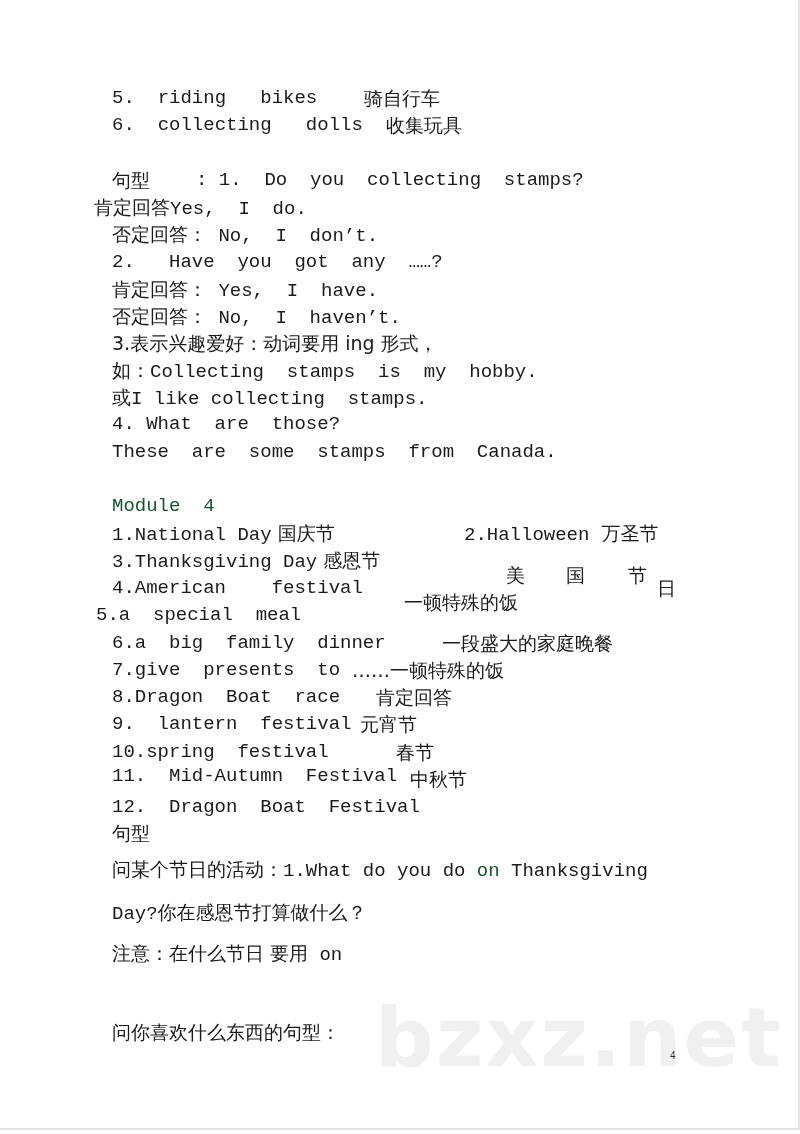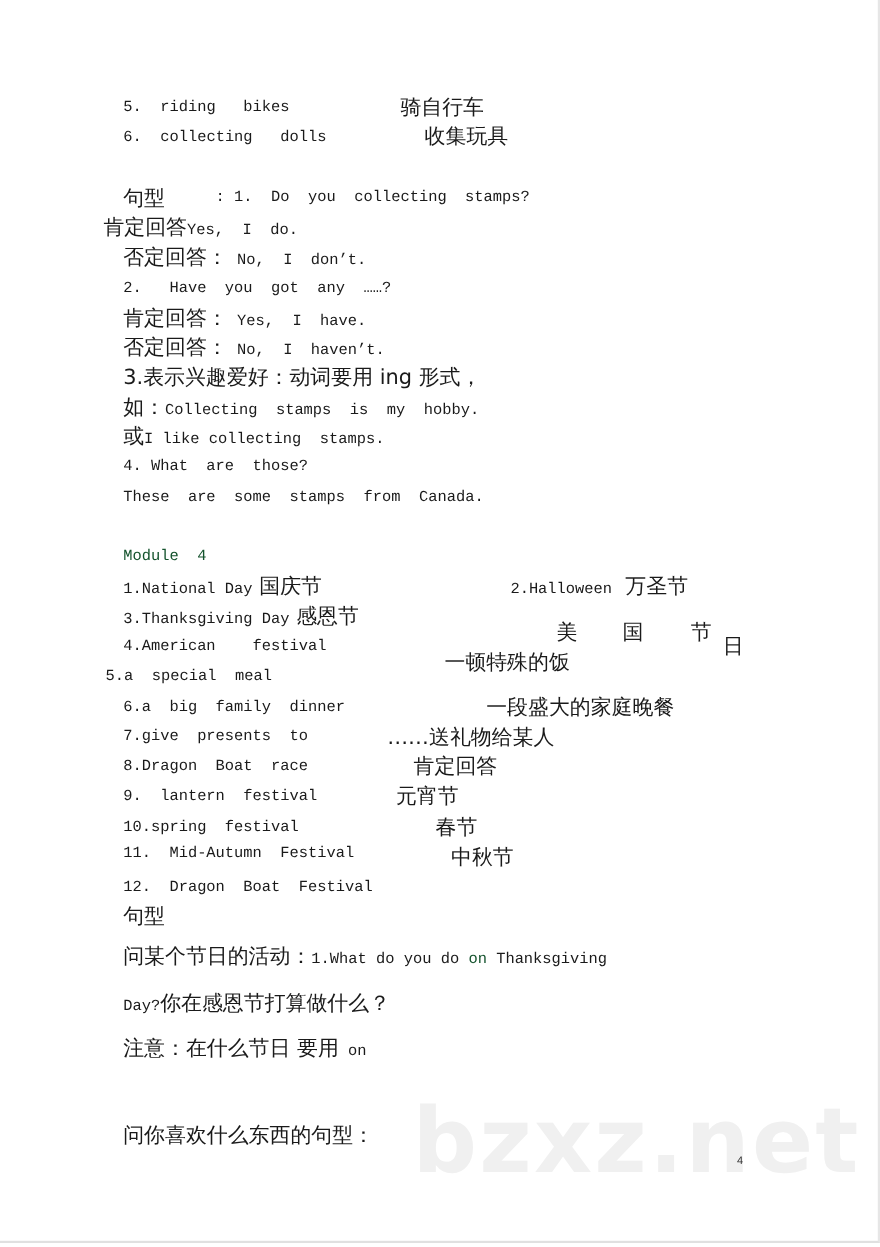--- a/index.html
+++ b/index.html
@@ -2,42 +2,42 @@
 <html><head>
   <meta charset="utf-8">
   <style>
     html, body { margin: 0; padding: 0; }
     body {
       width: 800px; height: 1134px; background: #ffffff; position: relative; overflow: hidden;
       font-family: "DejaVu Sans", sans-serif; color: #1a1a1a;
     }
     .page { position: absolute; left: 0; top: 0; width: 798px; height: 1128px; border-right: 2px solid #e6e6e6; border-bottom: 2px solid #e0e0e0; background: #fff; }
     .ln { position: absolute; white-space: pre; font-size: 19px; line-height: 24px; }
-    .en { font-family: "Liberation Mono", "DejaVu Sans Mono", monospace; font-size: 14px; }
+    .en { font-family: "Liberation Mono", "DejaVu Sans Mono", monospace; font-size: 19px; }
     .zh { font-family: "DejaVu Sans", sans-serif; font-size: 19px; }
     .red { color: #14532d; }
     .watermark {
       position: absolute; left: 375px; top: 990px; font-family: "DejaVu Sans", sans-serif;
       font-weight: bold; font-size: 82px; color: #f0f0f0; letter-spacing: 2px; z-index: 0;
     }
     .pnum { position: absolute; left: 670px; top: 1050px; font-size: 10px; font-family: "Liberation Sans", sans-serif; color: #333; z-index: 2; }
     .ln { z-index: 1; }
   </style>
 </head>
 <body>
 
 <div class="page">
 
   <div class="watermark">bzxz.net</div>
 
   <div class="ln en" style="left:112px; top:86px;"><span>5.</span>  <span>riding   bikes</span></div>
   <div class="ln zh" style="left:364px; top:86px;">骑自行车</div>
 
   <div class="ln en" style="left:112px; top:113px;"><span>6.</span>  <span>collecting   dolls</span></div>
-  <div class="ln zh" style="left:386px; top:113px;font-family:Liberation Serif, serif;">收集玩具</div>
+  <div class="ln zh" style="left:386px; top:113px;">收集玩具</div>
 
   <div class="ln zh" style="left:112px; top:168px;">句型</div>
   <div class="ln en" style="left:196px; top:168px;">: 1.  Do  you  collecting  stamps?</div>
 
   <div class="ln" style="left:94px; top:195px;"><span class="zh">肯定回答</span><span class="en">Yes,  I  do.</span></div>
   <div class="ln" style="left:112px; top:222px;"><span class="zh">否定回答：</span><span class="en"> No,  I  don’t.</span></div>
 
   <div class="ln en" style="left:112px; top:250px;">2.   Have  you  got  any  ……?</div>
   <div class="ln" style="left:112px; top:277px;"><span class="zh">肯定回答：</span><span class="en"> Yes,  I  have.</span></div>
   <div class="ln" style="left:112px; top:304px;"><span class="zh">否定回答：</span><span class="en"> No,  I  haven’t.</span></div>
@@ -61,21 +61,21 @@
   <div class="ln zh" style="left:628px; top:563px;">节</div>
   <div class="ln zh" style="left:657px; top:576px;">日</div>
 
   <div class="ln en" style="left:96px; top:603px;">5.a  special  meal</div>
   <div class="ln zh" style="left:404px; top:590px;">一顿特殊的饭</div>
 
   <div class="ln en" style="left:112px; top:631px;">6.a  big  family  dinner</div>
   <div class="ln zh" style="left:442px; top:631px;">一段盛大的家庭晚餐</div>
 
   <div class="ln en" style="left:112px; top:658px;">7.give  presents  to</div>
-  <div class="ln zh" style="left:352px; top:658px;">……送礼物给某人</div>
+  <div class="ln zh" style="left:352px; top:658px;">……一顿特殊的饭</div>
 
   <div class="ln en" style="left:112px; top:685px;">8.Dragon  Boat  race</div>
   <div class="ln zh" style="left:376px; top:685px;">肯定回答</div>
 
   <div class="ln en" style="left:112px; top:712px;">9.  lantern  festival</div>
   <div class="ln zh" style="left:360px; top:712px;">元宵节</div>
 
   <div class="ln en" style="left:112px; top:740px;">10.spring  festival</div>
   <div class="ln zh" style="left:364px; top:740px;margin-left:32px;">春节</div>
 

